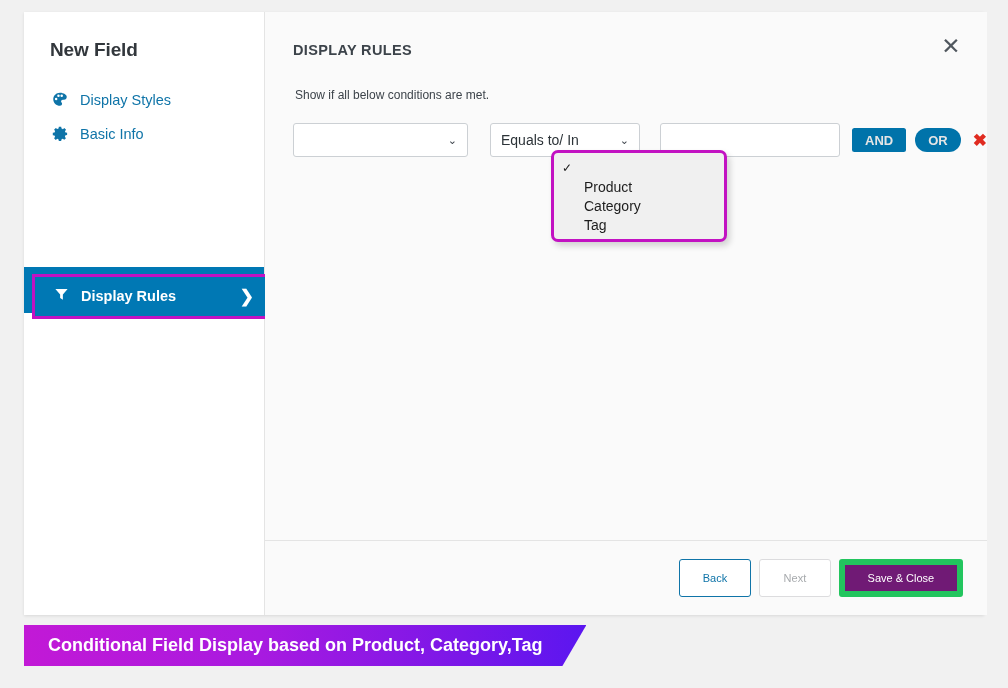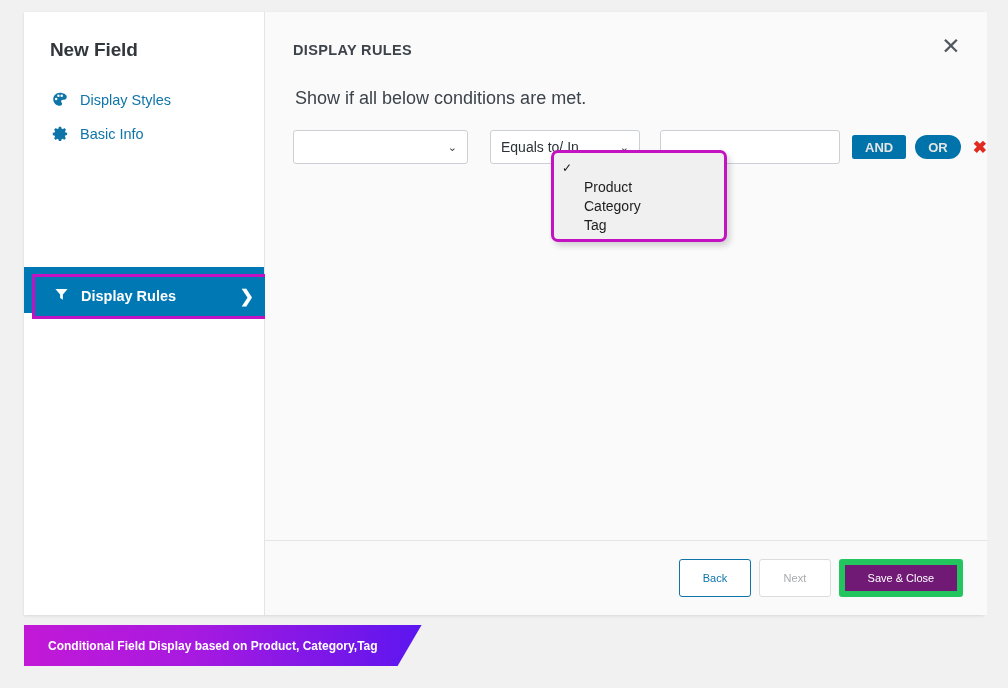--- a/index.html
+++ b/index.html
@@ -136,21 +136,21 @@
     height: 30px;
     display: flex;
     align-items: center;
     justify-content: center;
     cursor: pointer;
     color: #50575e;
     font-size: 23px;
     line-height: 1;
   }
   #subtitle {
-    font-size: 18px;
+    font-size: 12px;
     color: #3c434a;
     padding: 30px 0 0 30px;
   }
 
   
   #rule-row {
     display: flex;
     align-items: center;
     margin: 21px 0 0 28px;
     position: relative;
@@ -293,21 +293,21 @@
   
   #ribbon {
     position: absolute;
     left: 24px;
     top: 625px;
     height: 41px;
     padding: 0 44px 0 24px;
     display: flex;
     align-items: center;
     color: #ffffff;
-    font-size: 12px;
+    font-size: 18px;
     font-weight: bold;
     background: linear-gradient(90deg, #c219d6 0%, #a81ae0 42%, #7a17e8 78%, #5b16f0 100%);
     clip-path: polygon(0 0, 100% 0, calc(100% - 24px) 100%, 0 100%);
     z-index: 60;
     white-space: nowrap;
     text-align: center;
   }
 </style>
 </head>
 <body>

